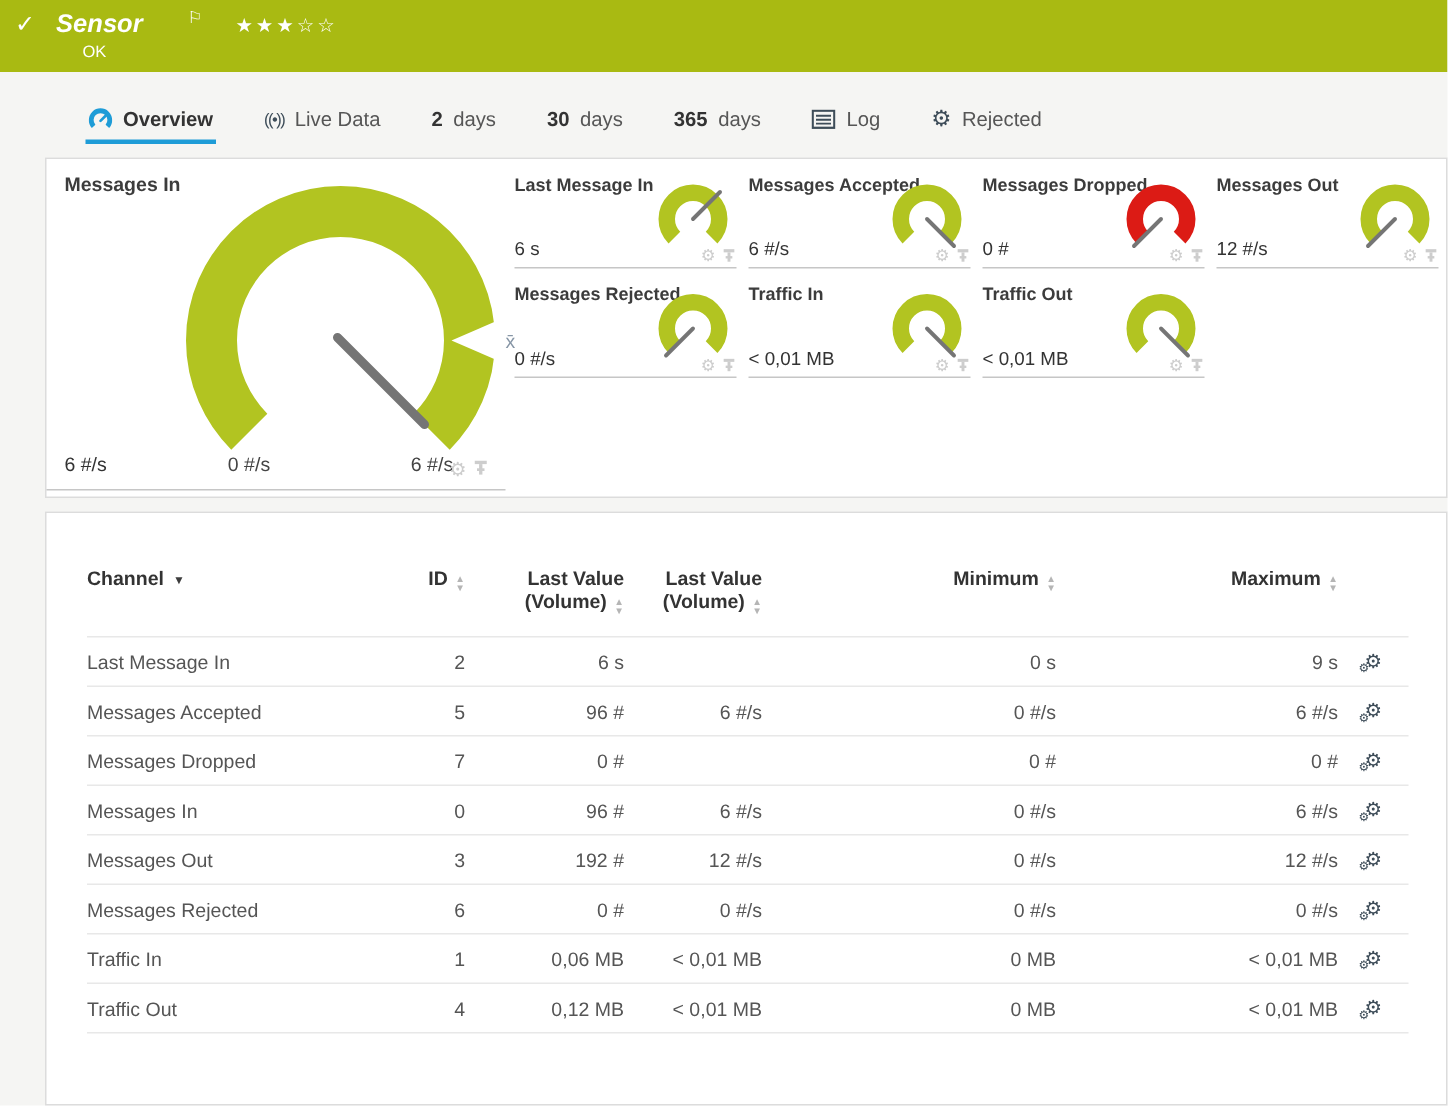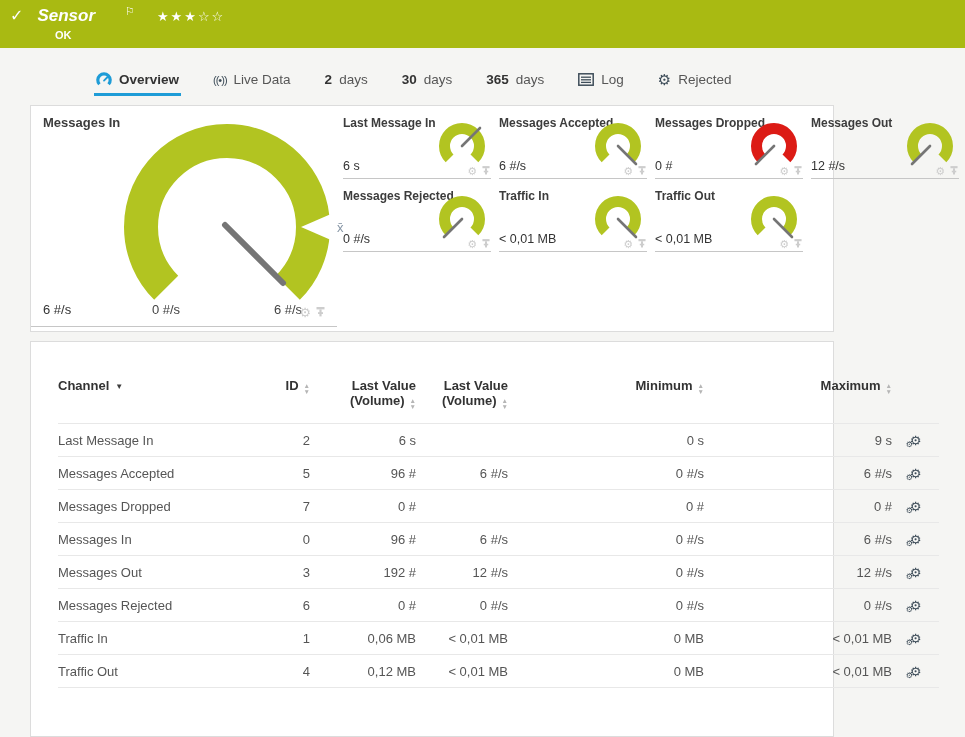--- a/index.html
+++ b/index.html
@@ -10,31 +10,31 @@
     -webkit-font-smoothing:antialiased;
   }
   
   .sensor-bar{height:48px;background:#a9ba12;color:#fff;position:relative;}
   .sensor-line{position:absolute;left:10px;top:6px;display:flex;align-items:baseline;}
   .check{font-size:16px;font-weight:700;margin-right:14px;}
   .sensor-type{font-style:italic;font-size:17px;font-weight:700;margin-right:24px;}
   .sensor-title{font-size:17px;font-weight:700;}
   .flag{font-size:11px;margin-left:6px;position:relative;top:-6px;}
   .stars{margin-left:22px;font-size:13px;letter-spacing:2px;}
-  .status-ok{position:absolute;left:55px;top:29px;font-size:11px;font-weight:700;}
-  
-  .tabbar{display:flex;align-items:flex-end;gap:30px;padding:14px 0 0 57px;height:34px;box-sizing:content-box;margin-left:37px;}
+  .status-ok{position:absolute;left:55px;top:29px;font-size:11px;font-weight:400;}
+  
+  .tabbar{display:flex;align-items:flex-end;gap:30px;padding:14px 0 0 57px;height:34px;box-sizing:content-box;}
   .tab{display:flex;align-items:center;gap:7px;padding:6px 2px 9px 2px;font-size:13.5px;color:#565656;cursor:pointer;white-space:nowrap;}
   .tab.active{color:#333;font-weight:700;border-bottom:3px solid #1e9cd7;padding-bottom:6px;}
   .tab .num{font-weight:700;color:#333;}
   .tab .ticon{display:inline-flex;align-items:center;color:#3e4d59;}
   .live-ic{font-size:11px;color:#6b6b6b;letter-spacing:-1px;}
   .gear-ch{font-size:15px;line-height:12px;color:#3e4d59;}
   
-  .card{position:absolute;left:30px;width:804px;background:#fff;border:1px solid #dcdcdc;box-sizing:border-box;}
+  .card{position:absolute;left:30px;width:935px;background:#fff;border:1px solid #dcdcdc;box-sizing:border-box;}
   #gauges-card{top:105px;height:227px;}
   #table-card{top:341px;height:396px;}
   
   .big-cell{position:absolute;left:0;top:0;width:306px;height:220px;border-bottom:1px solid #c6c6c6;}
   .big-label{position:absolute;left:12px;top:9px;font-size:13px;font-weight:700;color:#3c3c3c;}
   .big-svg{position:absolute;left:66px;top:16px;overflow:visible;}
   .big-value{position:absolute;left:12px;bottom:9px;font-size:13px;color:#333;}
   .cell-icons{position:absolute;display:flex;align-items:center;gap:5px;color:#cdcdcd;}
   .big-cell .cell-icons{right:12px;bottom:8px;}
   .gear-light{font-size:13px;line-height:10px;cursor:pointer;}

